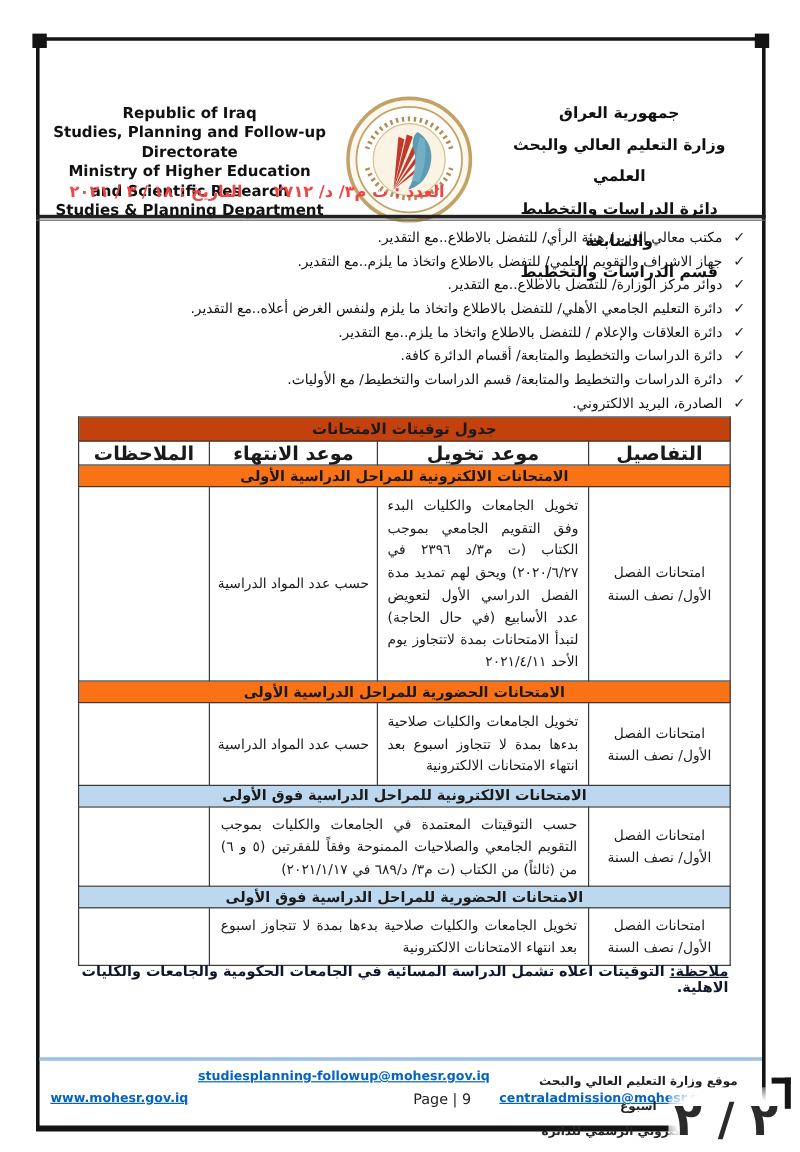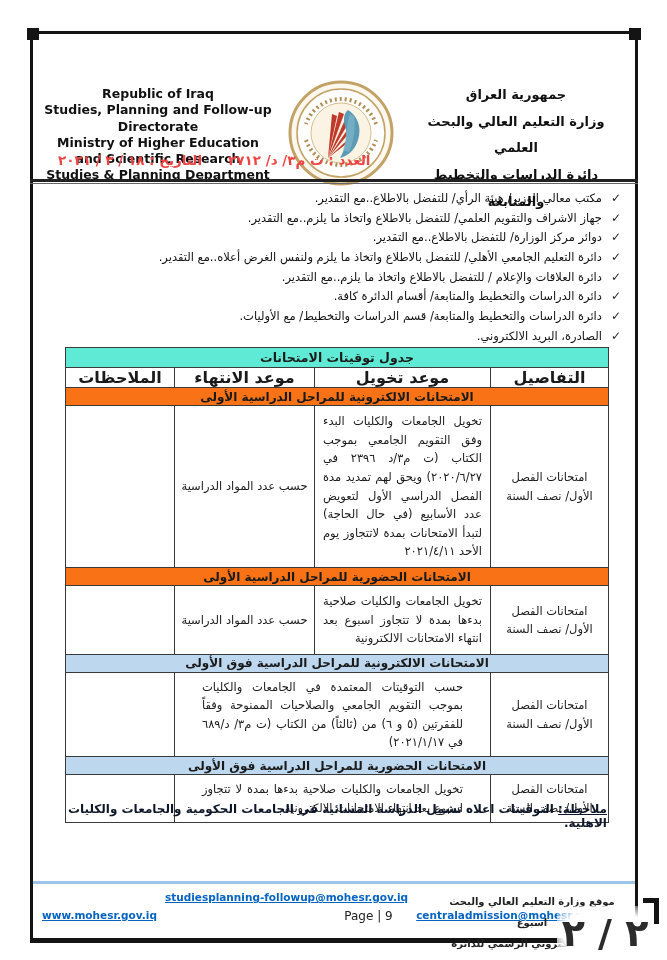--- a/index.html
+++ b/index.html
@@ -44,29 +44,29 @@
     position:absolute; top:191px; right:46px; left:60px;
     direction:rtl; font-size:11.5px; color:#111; line-height:1.35;
   }
   .check-item { display:flex; direction:rtl; gap:9px; margin-bottom:3.5px; align-items:flex-start; }
   .check-mark { font-size:12px; color:#222; flex:0 0 auto; transform:translateY(-1px); }
 
   
   .table-wrap { position:absolute; top:347px; left:65px; width:543px; }
   table { border-collapse:collapse; table-layout:fixed; width:543px; direction:rtl; }
   td, th { border:1.4px solid #3a3a3a; vertical-align:middle; }
-  .t-title { font-weight:bold; font-size:12.5px; text-align:center; padding:2px 0; background:#5eead4; }
+  .t-title { font-weight:bold; font-size:12.5px; text-align:center; padding:2px 0; background:#c2410c; }
   .band td { font-weight:bold; font-size:12px; text-align:center; padding:1.5px 0; }
   .band.orange td { background:#f97316; }
   .band.blue td { background:#bdd7ee; }
   td.c-details { text-align:center; font-size:11.5px; padding:4px 5px; line-height:1.6; }
   td.c-start { text-align:justify; font-size:11.5px; padding:6px 8px; line-height:1.62; }
   td.c-end { text-align:center; font-size:11.5px; padding:4px 6px; line-height:1.6; }
   td.c-notes { background:#fff; }
-  td.c-span { text-align:justify; font-size:11.5px; padding:5px 27px; line-height:1.6; }
+  td.c-span { text-align:justify; font-size:11.5px; padding:5px 9px; line-height:1.6; }
 
   
   .note {
     position:absolute; top:802px; right:60px; left:60px;
     direction:rtl; text-align:right; font-weight:bold; font-size:12px; color:#0f172a;
   }
   .note .note-label { text-decoration:underline; }
 
   
   .footer-line { position:absolute; top:881px; left:33px; width:602px; height:2.5px; background:#9dc3e6; }
@@ -120,20 +120,21 @@
         <path d="M62 34 C58 44 59 58 55 70 L61 72 C66 62 68 46 66 36 Z" fill="#7fb6cc" opacity="0.7"></path>
 
         <path d="M18 60 A37 37 0 0 0 88 60" fill="none" stroke="#b08f55" stroke-width="4" stroke-dasharray="2 3"></path>
         <path d="M88 44 A37 37 0 0 0 18 44" fill="none" stroke="#b08f55" stroke-width="4" stroke-dasharray="2 3"></path>
       </svg>
     </div>
     <div class="hdr-ar">
       <div>جمهورية العراق</div>
       <div>وزارة التعليم العالي والبحث العلمي</div>
       <div>دائرة الدراسات والتخطيط والمتابعة</div>
+      <div>قسم الدراسات والتخطيط</div>
     </div>
   </div>
 
   <div class="refline">
     <span>العدد : ت م٣/ د/ ٢٧١٢</span><span class="gap"></span><span>التاريخ : ١٨ / ٣ / ٢٠٢١</span>
   </div>
   <div class="separator"></div>
 
   <div class="checklist">
     <div class="check-item">

